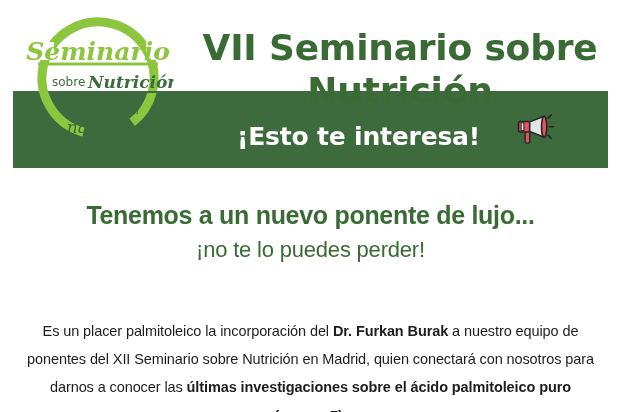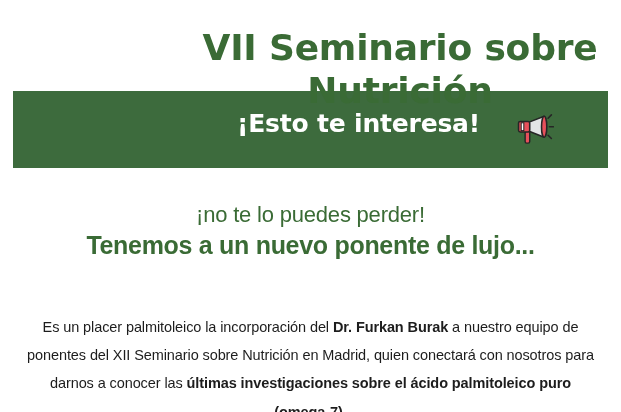--- a/index.html
+++ b/index.html
@@ -76,21 +76,21 @@
     width: 595px;
     height: 77px;
     display: flex;
     align-items: center;
     justify-content: center;
     z-index: 6;
     pointer-events: none;
   }
   #banner-content {
     display: flex;
-    align-items: flex-start;
+    align-items: flex-end;
     gap: 32px;
     padding-left: 170px;
   }
   #banner-text {
     color: #ffffff;
     font-family: "DejaVu Sans", sans-serif;
     font-size: 25px;
     font-weight: bold;
     letter-spacing: -0.2px;
     white-space: nowrap;
@@ -142,20 +142,41 @@
 </style>
 </head>
 <body>
 
 <div id="email-wrapper">
 
   <div id="header-section">
 
     <div id="green-banner" style="background: rgb(61, 107, 61);"></div>
 
+    <div id="logo-badge">
+      <svg width="152" height="148" viewBox="0 0 152 148" xmlns="http://www.w3.org/2000/svg">
+
+        <circle cx="76" cy="70" r="56" fill="none" stroke="#8cc63f" stroke-width="9" stroke-dasharray="300 52" transform="rotate(105 76 70)"></circle>
+
+        <rect x="10" y="34" width="22" height="18" fill="#ffffff"></rect>
+        <rect x="124" y="34" width="22" height="18" fill="#ffffff"></rect>
+
+        <text x="76" y="52" text-anchor="middle" font-family="DejaVu Serif, serif" font-size="25" font-style="italic" font-weight="bold" fill="#8cc63f">Seminario</text>
+        <line x1="16" y1="56" x2="136" y2="56" stroke="#8cc63f" stroke-width="3"></line>
+
+        <text x="30" y="78" text-anchor="start" font-family="DejaVu Sans, sans-serif" font-size="12" fill="#3d6b3d">sobre</text>
+        <text x="66" y="80" text-anchor="start" font-family="DejaVu Serif, serif" font-size="17" font-style="italic" font-weight="bold" fill="#3d6b3d">Nutrición</text>
+        <line x1="64" y1="84" x2="139" y2="84" stroke="#3d6b3d" stroke-width="2.2"></line>
+
+        <text x="40" y="104" text-anchor="start" font-family="DejaVu Serif, serif" font-size="13" font-style="italic" fill="#3d6b3d">de</text>
+        <text x="60" y="106" text-anchor="start" font-family="DejaVu Serif, serif" font-size="19" font-style="italic" fill="#3d6b3d">100%</text>
+        <text x="108" y="106" text-anchor="start" font-family="DejaVu Serif, serif" font-size="10" font-style="italic" fill="#3d6b3d">al</text>
+        <text x="76" y="125" text-anchor="middle" font-family="DejaVu Serif, serif" font-size="17" font-style="italic" fill="#3d6b3d">natural</text>
+      </svg>
+    </div>
 
     <h1 id="header-title" style="color: rgb(58, 107, 53);">VII Seminario sobre Nutrición</h1>
 
     <div id="banner-inner">
       <div id="banner-content">
         <span id="banner-text">¡Esto te interesa!</span>
         <svg id="megaphone-icon" viewBox="0 0 64 64" xmlns="http://www.w3.org/2000/svg">
 
           <rect x="20" y="34" width="7" height="18" rx="2.5" fill="#e8505b" stroke="#262626" stroke-width="2.2"></rect>
 
@@ -168,21 +189,21 @@
 
           <line x1="55" y1="14" x2="60" y2="9" stroke="#262626" stroke-width="2.4" stroke-linecap="round"></line>
           <line x1="57" y1="27" x2="63" y2="27" stroke="#262626" stroke-width="2.4" stroke-linecap="round"></line>
           <line x1="55" y1="40" x2="60" y2="45" stroke="#262626" stroke-width="2.4" stroke-linecap="round"></line>
         </svg>
       </div>
     </div>
   </div>
 
   <div id="headline-section" style="color: rgb(58, 107, 53);">
+    <div id="headline-primary">Tenemos a un nuevo ponente de lujo...</div>
     <div id="headline-secondary">¡no te lo puedes perder!</div>
-    <div id="headline-primary">Tenemos a un nuevo ponente de lujo...</div>
   </div>
 
   <div id="body-section">
     <p id="body-paragraph" style="color: rgb(29, 29, 29);"><span>Es un placer palmitoleico la incorporación del </span><b>Dr. Furkan Burak</b><span> a nuestro equipo de ponentes del XII Seminario sobre Nutrición en Madrid, quien conectará con nosotros para darnos a conocer las </span><b>últimas investigaciones sobre el ácido palmitoleico puro (omega-7)</b><span>.</span></p>
   </div>
 
 </div>
 
 </body></html>

